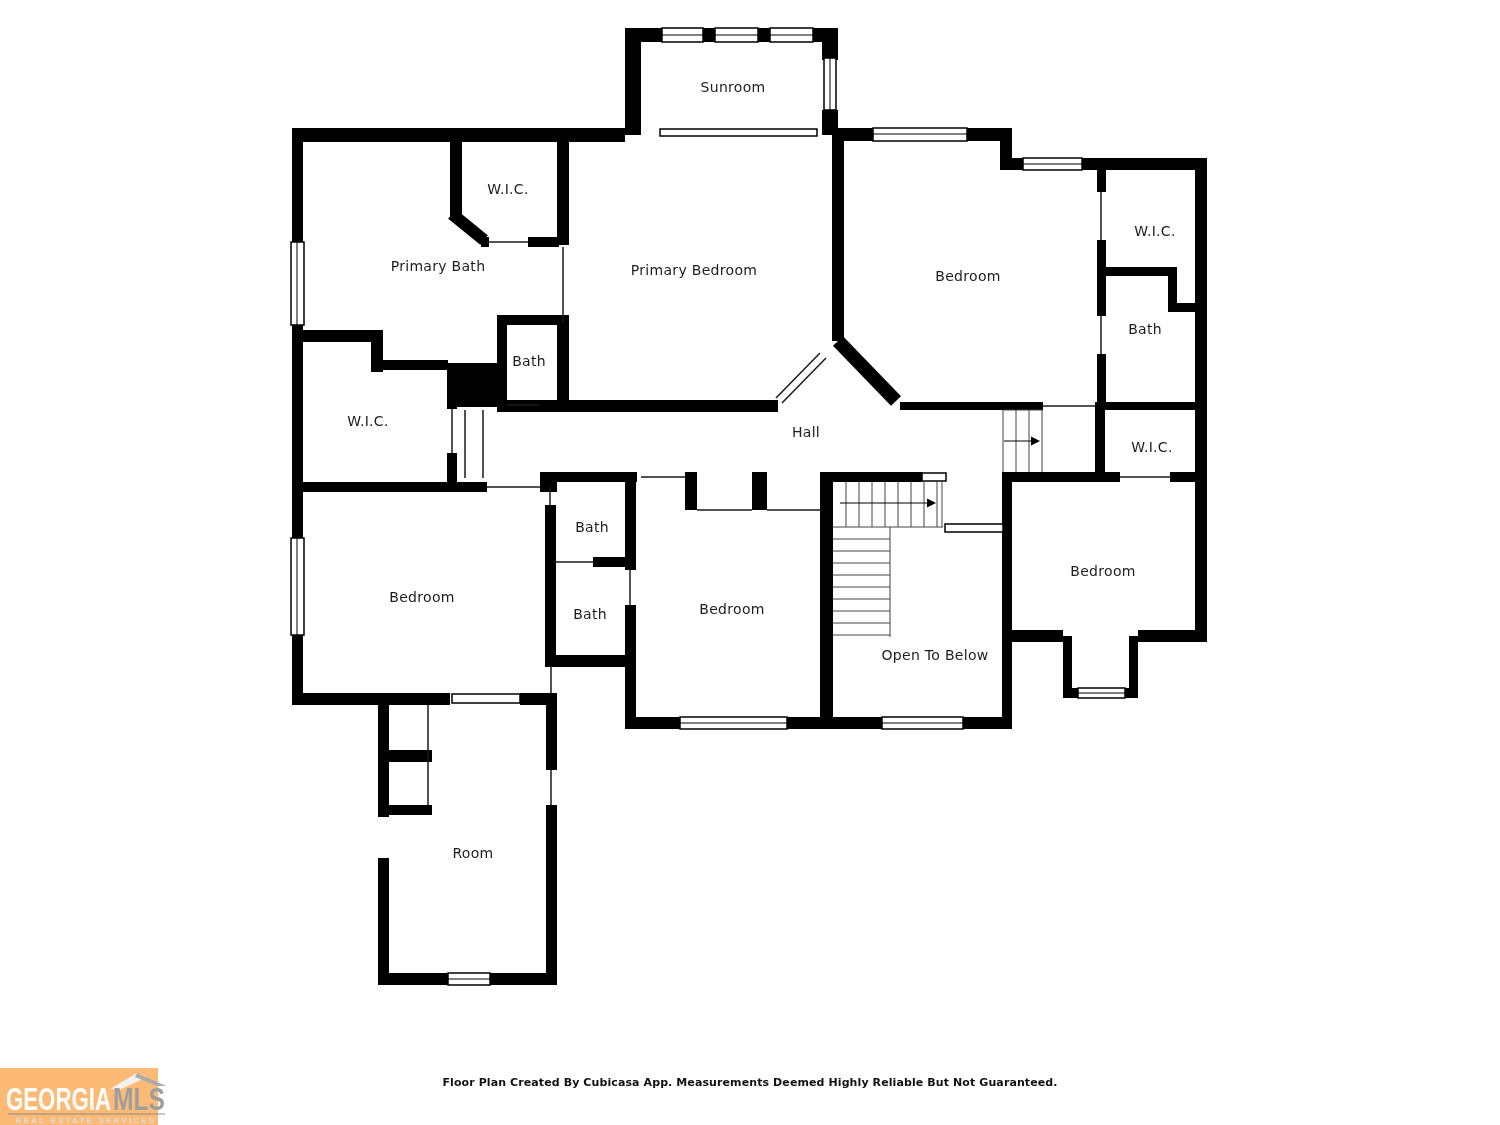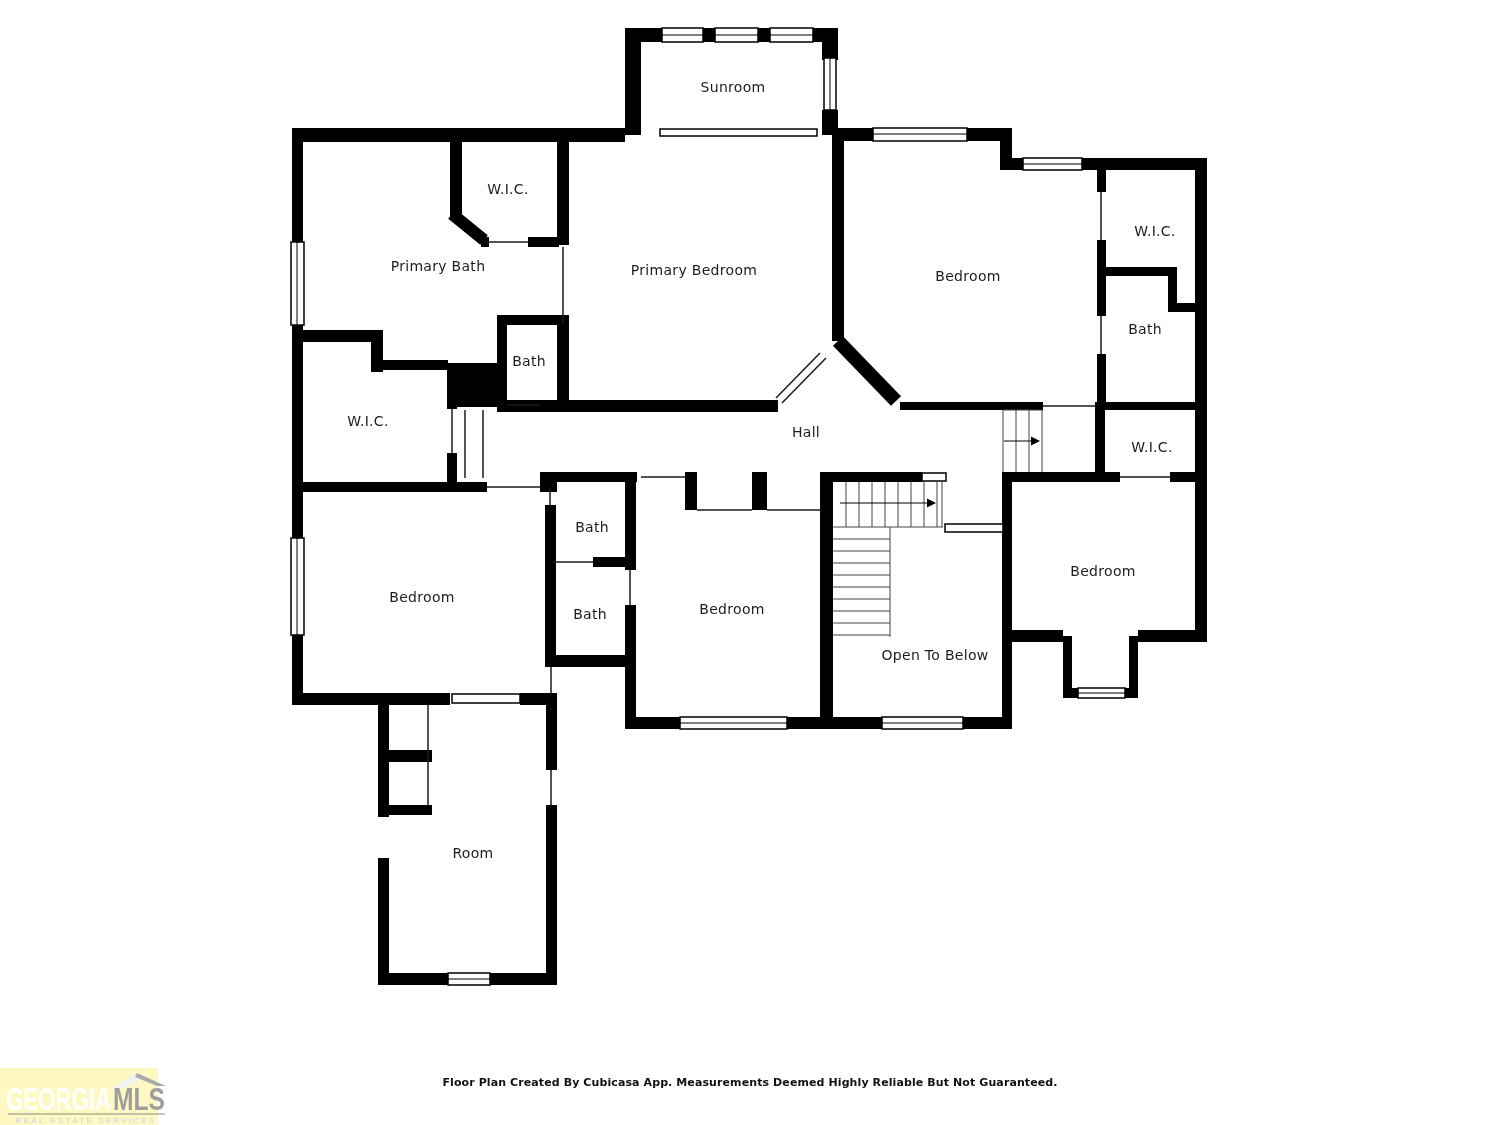--- a/index.html
+++ b/index.html
@@ -3,21 +3,21 @@
 <meta charset="utf-8">
 <style>
   html,body{margin:0;padding:0;background:#ffffff;}
   body{width:1500px;height:1125px;position:relative;overflow:hidden;
        font-family:"DejaVu Sans","Liberation Sans",sans-serif;}
   #plan-wrap{position:absolute;left:0;top:0;width:1500px;height:820px;}
   svg text.room-label{font-family:"DejaVu Sans","Liberation Sans",sans-serif;
        font-size:14px;fill:#1d1d1d;letter-spacing:.3px;}
   .footer-text{position:absolute;left:0;top:1076px;width:1500px;text-align:center;
        font-size:11px;font-weight:bold;color:#111;letter-spacing:.1px;}
-  .logo-box{position:absolute;left:0;top:1068px;width:158px;height:57px;background:#fef9c3;}
+  .logo-box{position:absolute;left:0;top:1068px;width:158px;height:57px;background:#fdba74;}
 </style>
 </head>
 <body>
 
 <div id="plan-wrap">
 <svg width="1500" height="1125" viewBox="0 0 1500 1125">
 
   <g fill="#000" shape-rendering="crispEdges">
 
     <rect x="625" y="28" width="16" height="107"></rect>

